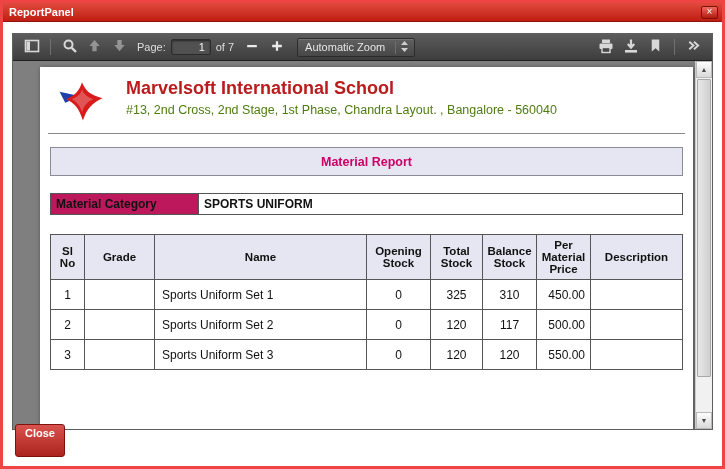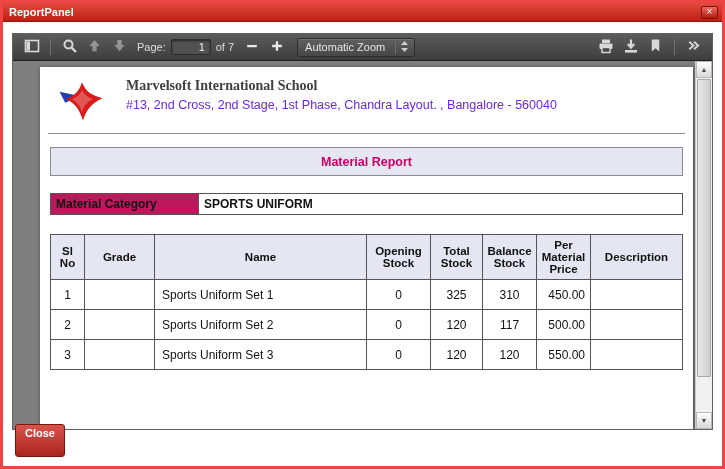--- a/index.html
+++ b/index.html
@@ -26,22 +26,22 @@
   .zs-div { width:1px; height:13px; background:#2e2e2e; border-right:1px solid #6e6e6e; margin-right:4px; }
   .tspacer { flex:1; }
 
   
   .docarea { position:absolute; left:0; right:0; top:27px; bottom:0; overflow:hidden; background:#7f7f7f; }
   .page { position:absolute; left:27px; top:6px; width:653px; height:470px; background:#fff; box-shadow:1px 1px 5px rgba(0,0,0,.45); padding:9px 10px 0 10px; }
 
   .doc-header { display:flex; align-items:flex-start; padding:2px 2px 0 4px; }
   .logo { flex:0 0 auto; margin-top:2px; }
   .head-text { margin-left:16px; }
-  .school-name { font-family:Liberation Serif, serif; font-weight:bold; font-size:14px; color:#404040; }
-  .school-address { font-size:12.5px; color:#6d28d9; margin-top:4px; }
+  .school-name { font-family:Liberation Sans, sans-serif; font-weight:bold; font-size:18px; color:#b91c1c; }
+  .school-address { font-size:12.5px; color:#4d7c0f; margin-top:4px; }
   .head-rule { border-bottom:1px solid #8a8a8a; margin:7px -2px 0 -2px; }
 
   .report-banner { margin:13px 0 0 0; border:1px solid #8a8a9a; background:#e6e6f2; text-align:center; padding:4px 0 5px 0; }
   .report-banner span { color:#cc0066; font-weight:bold; font-size:12.5px; }
 
   .cat-table { width:100%; border-collapse:collapse; margin-top:17px; font-size:12px; }
   .cat-table td { border:1px solid #555; padding:3px 5px; height:19px; font-weight:bold; color:#111; }
   .cat-label { width:148px; background:#be185d; }
   .cat-value { background:#fff; }
 

